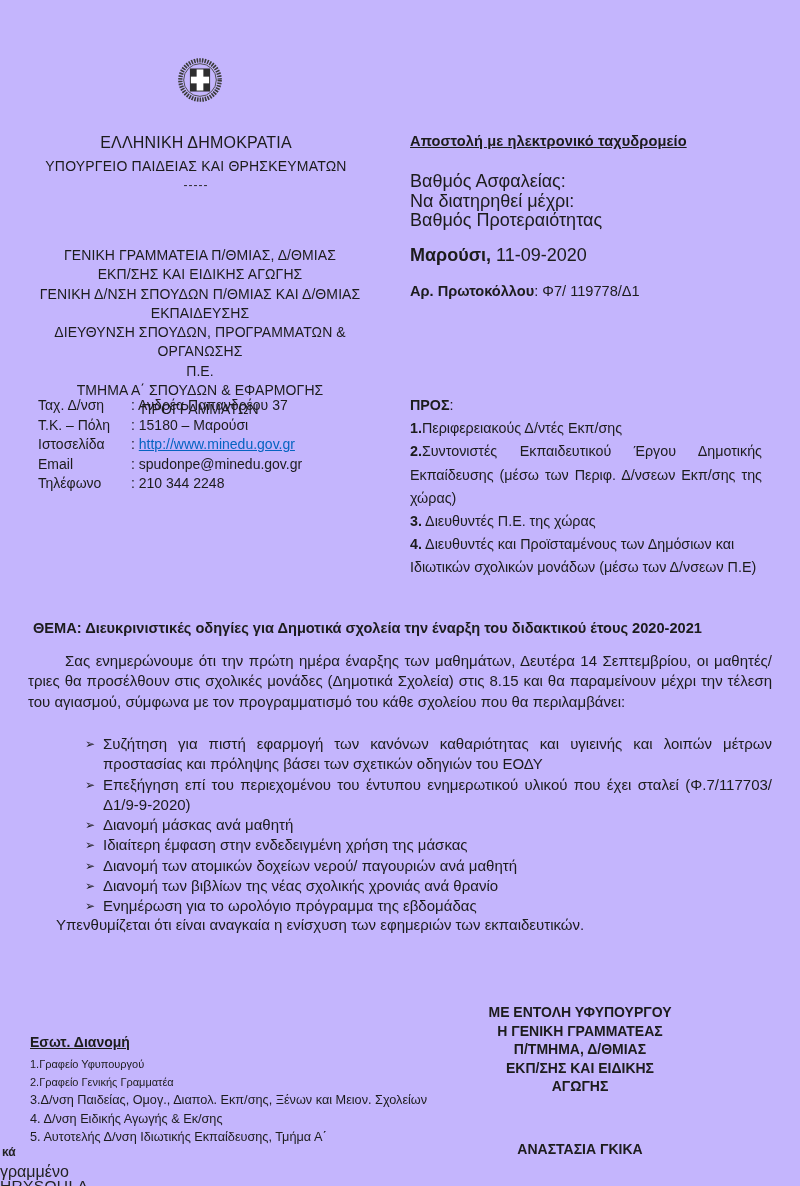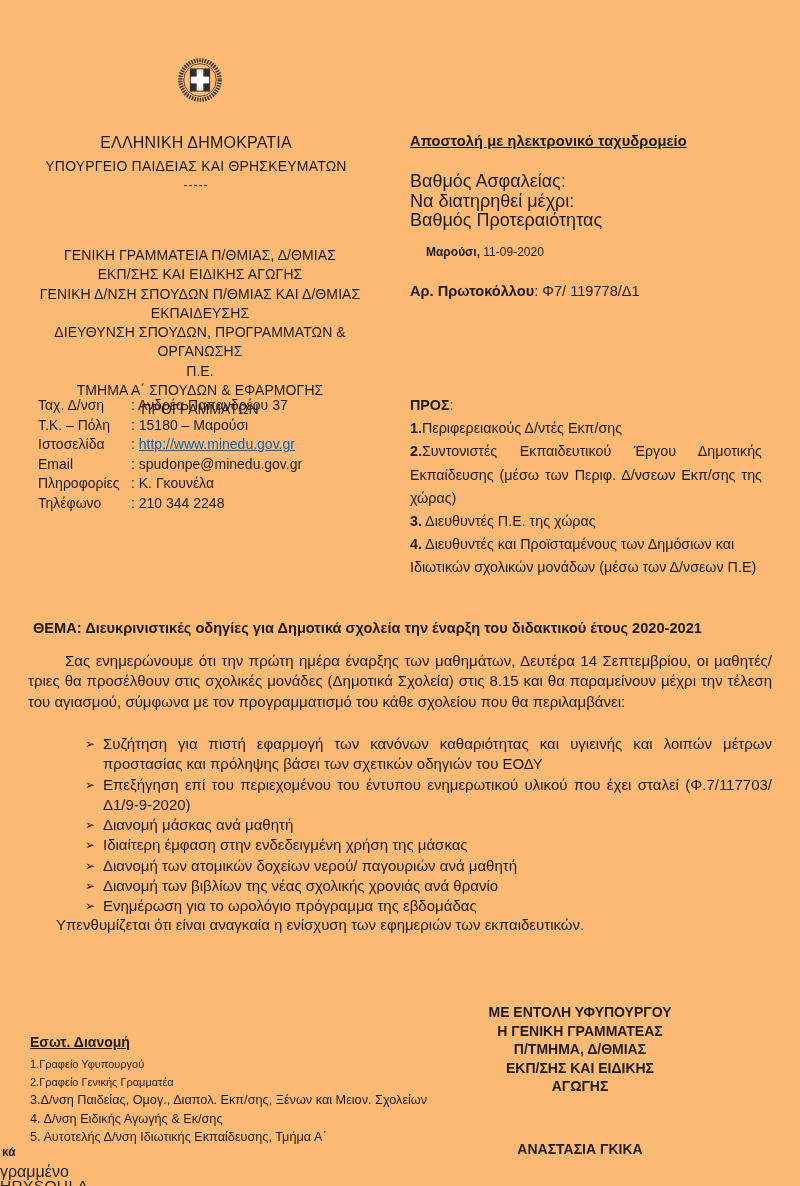--- a/index.html
+++ b/index.html
@@ -5,21 +5,21 @@
   * { margin: 0; padding: 0; box-sizing: border-box; }
   html, body { background: #ffffff; }
   body {
     font-family: "Liberation Sans", "DejaVu Sans", sans-serif;
     color: #1c1c1c;
   }
   .page {
     position: relative;
     width: 800px;
     height: 1186px;
-    background: #fdba74;
+    background: #c4b5fd;
     overflow: hidden;
   }
   .abs { position: absolute; }
 
   
   .emblem { left: 176px; top: 54px; width: 48px; height: 52px; }
   .hl-titles { left: 18px; top: 134px; width: 356px; text-align: center; }
   .hl-republic { font-size: 16px; letter-spacing: .2px; }
   .hl-ministry { font-size: 14px; margin-top: 6px; letter-spacing: .2px; }
   .hl-divider { font-size: 12px; margin-top: 4px; letter-spacing: 1px; color: #2a2a2a; }
@@ -29,21 +29,21 @@
 
   .contact { left: 38px; top: 396px; width: 352px; font-size: 14px; }
   .contact-row { display: flex; line-height: 19.6px; }
   .contact-label { width: 93px; flex: 0 0 93px; }
   .contact-value a { color: #0563C1; text-decoration: underline; }
 
   
   .hr-delivery { left: 410px; top: 133px; font-size: 14.6px; font-weight: bold;
                  text-decoration: underline; letter-spacing: .1px; }
   .hr-security { left: 410px; top: 172px; font-size: 18px; line-height: 19.5px; }
-  .hr-date { left: 410px; top: 245px; font-size: 12px; margin-left: 16px; }
+  .hr-date { left: 410px; top: 245px; font-size: 18px; }
   .hr-protocol { left: 410px; top: 283px; font-size: 14.6px; }
 
   .to-block { left: 410px; top: 394px; width: 352px; font-size: 14.3px; line-height: 23.2px; }
   .to-title { font-weight: bold; }
   .to-item { text-align: left; }
   .to-item.justify { text-align: justify; }
   .to-item b { font-weight: bold; }
 
   
   .subject { left: 33px; top: 620px; font-size: 14.6px; font-weight: bold; white-space: nowrap; }
@@ -111,24 +111,20 @@
       <span class="contact-label">Τ.Κ. – Πόλη</span>
       <span class="contact-value">: 15180 – Μαρούσι</span>
     </div>
     <div class="contact-row">
       <span class="contact-label">Ιστοσελίδα</span>
       <span class="contact-value"><span>: </span><a href="#">http://www.minedu.gov.gr</a></span>
     </div>
     <div class="contact-row">
       <span class="contact-label">Email</span>
       <span class="contact-value">: spudonpe@minedu.gov.gr</span>
-    </div>
-    <div class="contact-row">
-      <span class="contact-label">Πληροφορίες</span>
-      <span class="contact-value">: Κ. Γκουνέλα</span>
     </div>
     <div class="contact-row">
       <span class="contact-label">Τηλέφωνο</span>
       <span class="contact-value">: 210 344 2248</span>
     </div>
   </div>
 
   <div class="abs hr-delivery">Αποστολή με ηλεκτρονικό ταχυδρομείο</div>
   <div class="abs hr-security">
     <div>Βαθμός Ασφαλείας:</div>

